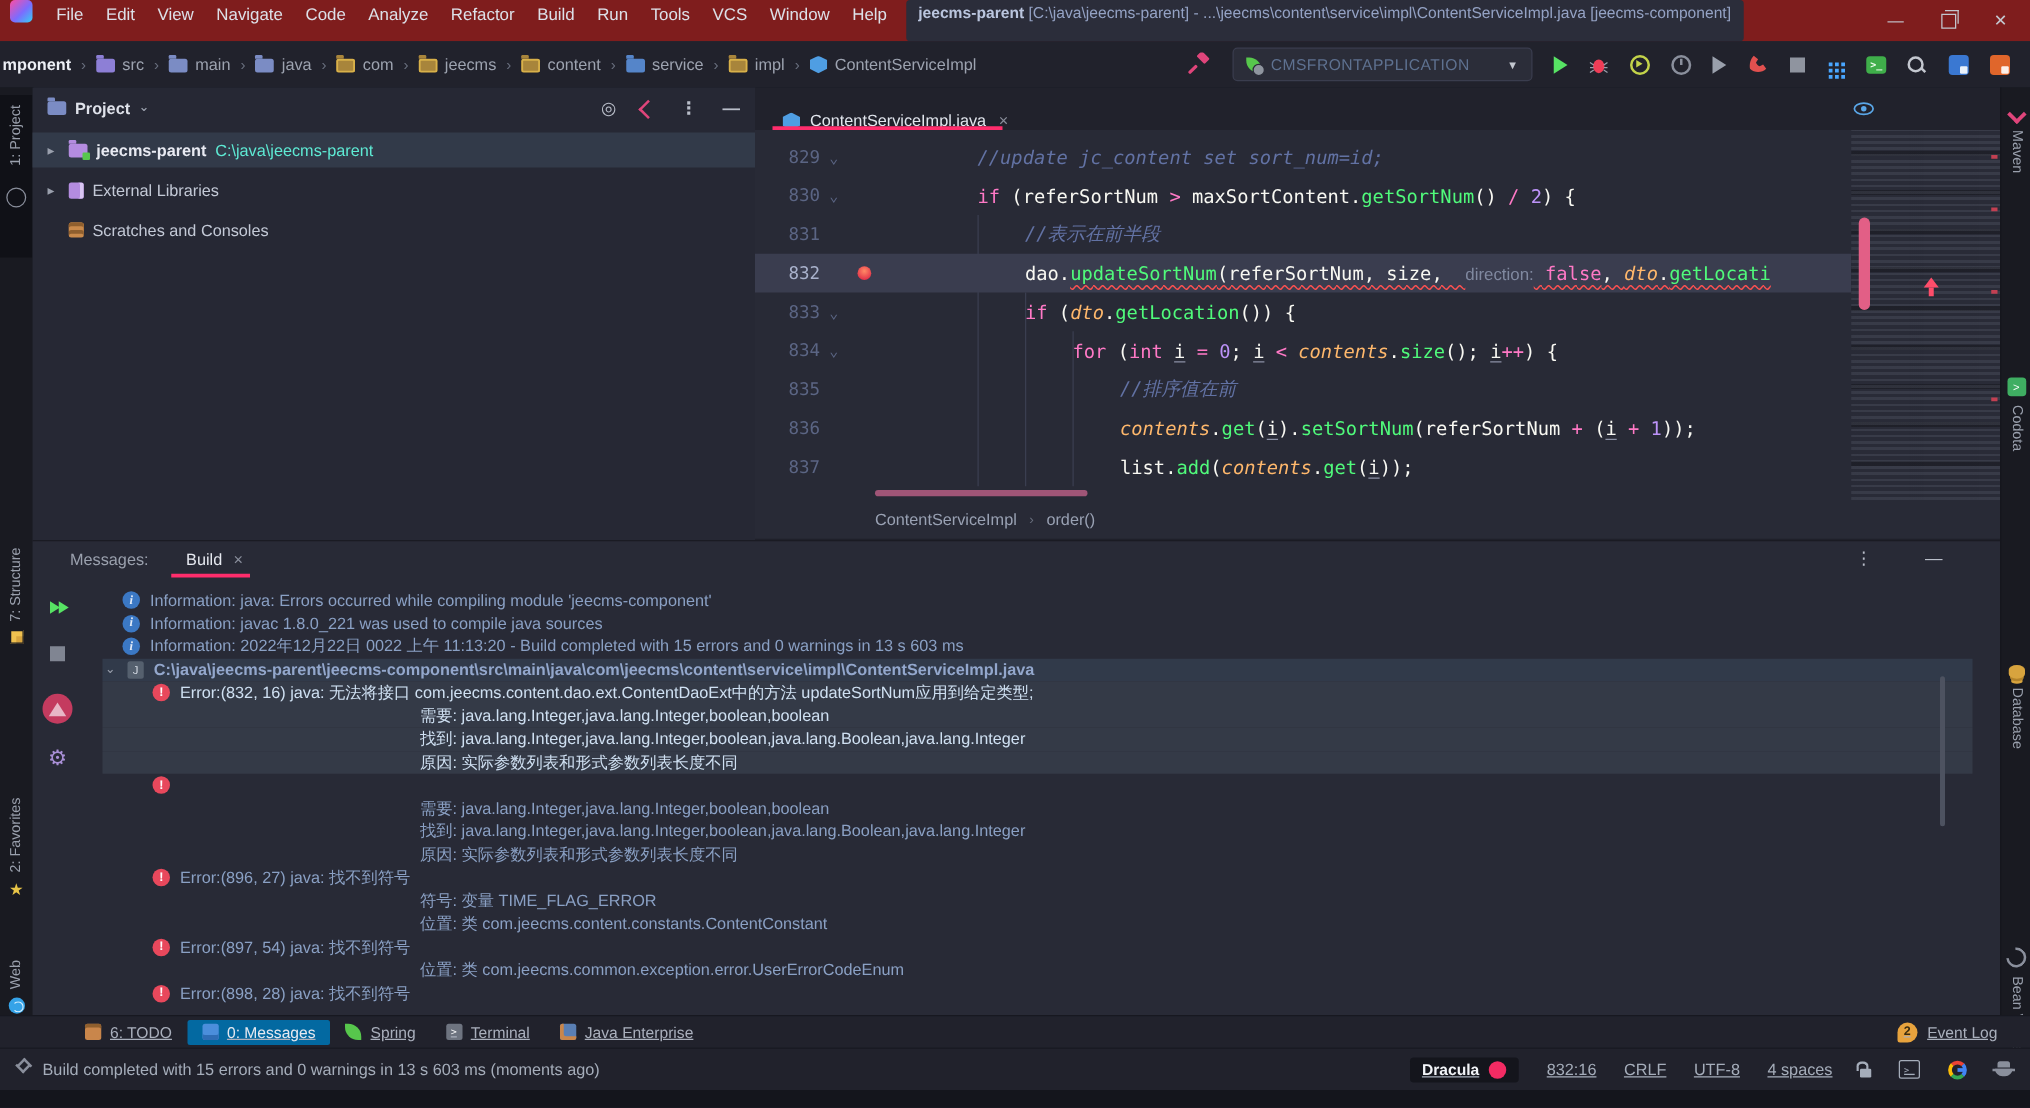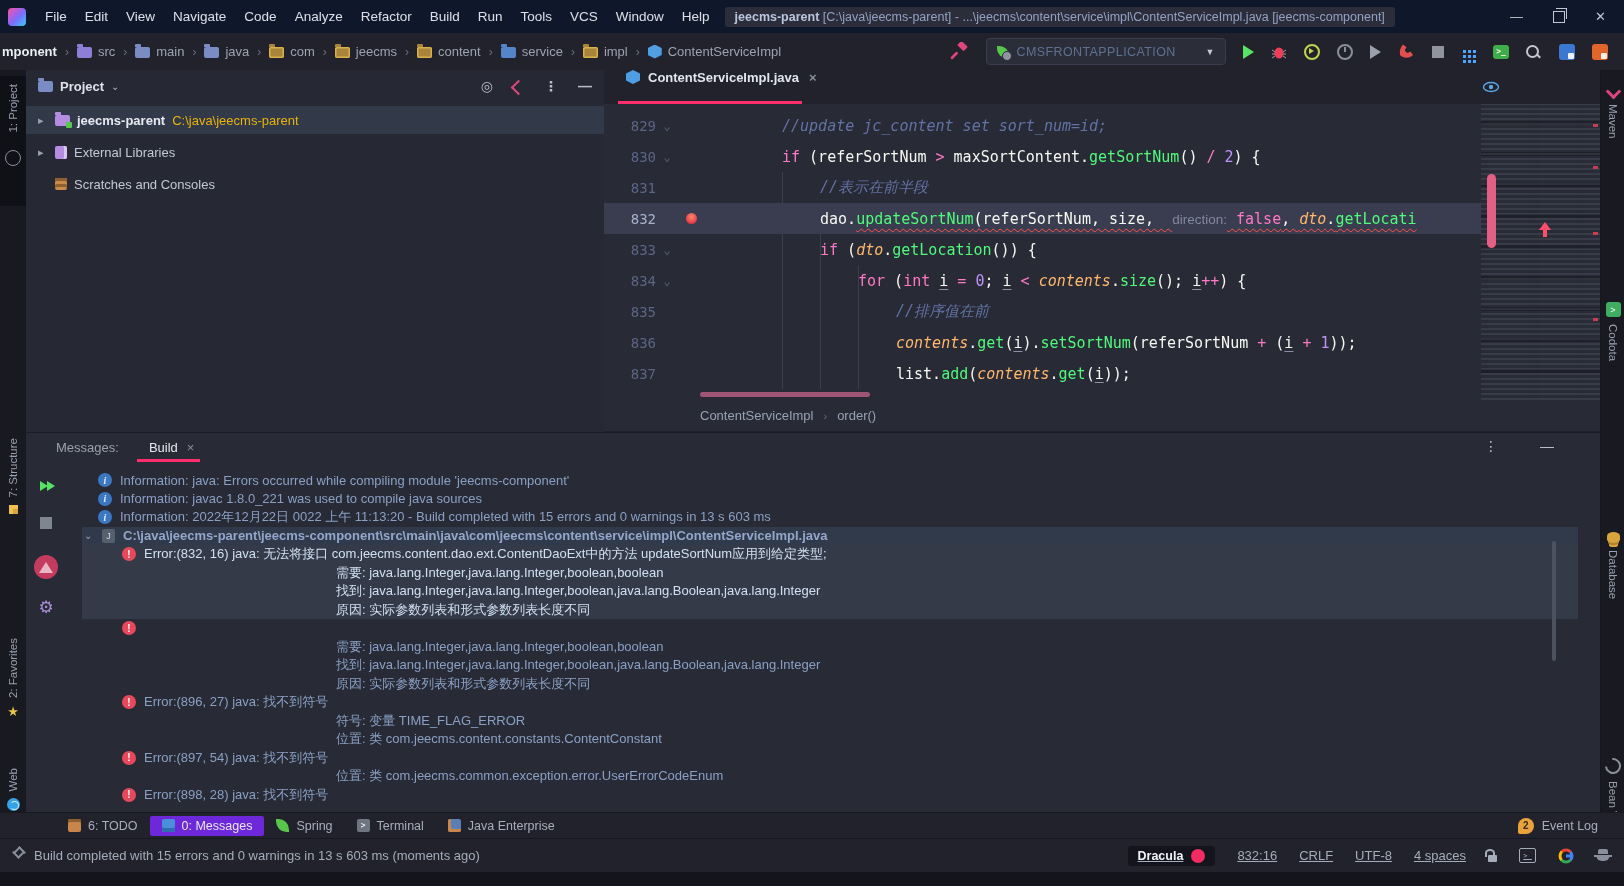--- a/index.html
+++ b/index.html
@@ -1,20 +1,20 @@
 <!DOCTYPE html>
 <html><head>
 <meta charset="utf-8">
 <style>
   html,body{margin:0;padding:0;background:#101117;}
   #root{position:relative;width:1624px;height:886px;background:#282a36;overflow:hidden;
         font-family:"Liberation Sans","DejaVu Sans",sans-serif;color:#e8eaf0;-webkit-font-smoothing:antialiased;}
 
   
-  .titlebar{position:absolute;left:0;top:0;width:1624px;height:33px;background:#0f172a;display:flex;align-items:center;}
+  .titlebar{position:absolute;left:0;top:0;width:1624px;height:33px;background:#7f1d1d;display:flex;}
   .logo{width:18px;height:18px;margin:0 10px 0 8px;border-radius:4px;flex:none;
         background:linear-gradient(135deg,#ff4da2 0%,#7b6cff 55%,#35d0f2 100%);}
   .menu{display:flex;font-size:13.5px;color:#dde0e8;}
   .menu-item{padding:4px 9px;cursor:default;}
   .win-title{margin-left:6px;background:#2b2d3a;border-radius:3px;padding:3px 10px;font-size:12.5px;color:#94a2c4;white-space:nowrap;}
   .win-title b{color:#bac5de;}
   .win-controls{margin-left:auto;display:flex;gap:30px;margin-right:18px;color:#c3c7cf;font-size:13px;align-items:center;}
   .ic-restore{width:10px;height:10px;border:1.5px solid #c3c7cf;position:relative;}
   .ic-restore::before{content:"";position:absolute;left:2px;top:-4px;width:10px;height:10px;border:1.5px solid #c3c7cf;border-bottom:none;border-left:none;}
 
@@ -86,25 +86,25 @@
   .pj-collapse{width:9px;height:9px;border-left:2px solid #e0457b;border-bottom:2px solid #e0457b;transform:rotate(45deg);margin-top:2px;}
   .tree-row{position:absolute;left:0;width:578px;height:28px;display:flex;align-items:center;font-size:13px;color:#c3c9d6;gap:7px;padding-left:12px;box-sizing:border-box;}
   .tree-row.sel{background:#323a49;}
   .tw-caret{color:#9aa0ad;font-size:11px;width:10px;}
   .ic-modfolder{width:15px;height:11px;border-radius:2px;background:#b48ce0;position:relative;}
   .ic-modfolder::before{content:"";position:absolute;left:0;top:-3px;width:6px;height:3px;background:#b48ce0;border-radius:1px 1px 0 0;}
   .ic-modfolder::after{content:"";position:absolute;right:-2px;bottom:-2px;width:6px;height:6px;background:#57c74c;border-radius:1px;}
   .ic-libs{width:12px;height:13px;background:#b48ce0;border-radius:2px;box-shadow:inset -3px 0 0 #d9c6f2;}
   .ic-scratch{width:12px;height:12px;background:#c98a4b;border-radius:2px;box-shadow:inset 0 3px 0 #8f5f2e,inset 0 6px 0 #c98a4b,inset 0 9px 0 #8f5f2e;}
   .tree-name{font-weight:bold;color:#e8eaf2;}
-  .tree-path{color:#eab308;}
+  .tree-path{color:#5eead4;}
 
   
   .editor-tabs{position:absolute;left:604px;top:70px;width:996px;height:34px;background:#21222c;border-bottom:1px solid #171820;}
-  .etab{position:absolute;left:14px;top:0;height:34px;display:flex;align-items:flex-start;gap:8px;padding:0 8px;font-size:13px;color:#e2e6ee;font-weight:bold;}
+  .etab{position:absolute;left:14px;top:0;height:34px;display:flex;align-items:flex-end;gap:8px;padding:0 8px;font-size:13px;color:#e2e6ee;}
   .etab-underline{position:absolute;left:14px;bottom:0;width:184px;height:3px;background:#ff2d6c;}
   .etab-close{color:#8a8f9c;font-size:13px;margin-left:2px;}
   .eye{position:absolute;left:878px;top:6px;}
 
   .code{position:absolute;left:604px;top:104px;width:877px;height:296px;background:#282a36;overflow:hidden;
         font-family:"DejaVu Sans Mono","Liberation Mono",monospace;font-size:15px;padding-top:6px;box-sizing:border-box;}
   .line{position:relative;display:flex;height:31px;align-items:center;white-space:pre;}
   .line.current{background:#3a3d4f;}
   .ln{width:52px;text-align:right;color:#5b6584;flex:none;font-size:14px;}
   .line.current .ln{color:#a9b2cc;}
@@ -161,23 +161,23 @@
            display:flex;align-items:center;justify-content:center;flex:none;font-family:"Liberation Serif",serif;}
   .mi-error{width:14px;height:14px;border-radius:50%;background:#e8485c;color:#fff;font-size:10px;font-weight:bold;
             display:flex;align-items:center;justify-content:center;flex:none;}
   .mi-java{width:13px;height:14px;background:#55606e;border-radius:2px;color:#d7dde6;font-size:9px;display:flex;align-items:center;justify-content:center;flex:none;}
   .mi-caret{color:#9aa0ad;font-size:10px;width:10px;flex:none;}
   .msg-file-text{font-weight:bold;color:#93a7cc;}
   .msg-scroll{position:absolute;left:1526px;top:108px;width:4px;height:120px;background:#4d5260;border-radius:2px;}
 
   
   .btoolbar{position:absolute;left:0;top:812px;width:1624px;height:26px;background:#21222c;border-top:1px solid #171820;
-            display:flex;align-items:center;font-size:12.5px;color:#a9afbc;padding-left:56px;box-sizing:border-box;}
+            display:flex;align-items:center;font-size:12.5px;color:#a9afbc;padding-left:56px;box-sizing:border-box;text-decoration:underline;}
   .btab{display:flex;align-items:center;gap:7px;padding:3px 12px;border-radius:2px;}
-  .btab.active{background:#6d28d9;color:#e6e9f0;}
+  .btab.active{background:#0369a1;color:#e6e9f0;}
   .bico{width:13px;height:13px;border-radius:2px;flex:none;}
   .bico.todo{background:#c9864b;box-shadow:inset 0 3px 0 #8f5f2e;}
   .bico.msgs{background:#4b8edb;box-shadow:inset 0 -4px 0 #2e6cb4;}
   .bico.spring{background:#57c74c;border-radius:0 80% 0 80%;}
   .bico.term{background:#6e7480;color:#fff;font-size:8px;display:flex;align-items:center;justify-content:center;font-family:"DejaVu Sans Mono",monospace;}
   .bico.jee{background:#5a7fb4;box-shadow:inset 3px -3px 0 #c9864b;}
   .eventlog{margin-left:auto;display:flex;align-items:center;gap:8px;padding-right:26px;}
   .badge{width:16px;height:16px;border-radius:50% 50% 50% 2px;background:#e8a33d;color:#3a2c10;font-size:10px;font-weight:bold;
          display:flex;align-items:center;justify-content:center;}
   .statusbar{position:absolute;left:0;top:838px;width:1624px;height:34px;background:#21222c;border-top:1px solid #171820;

